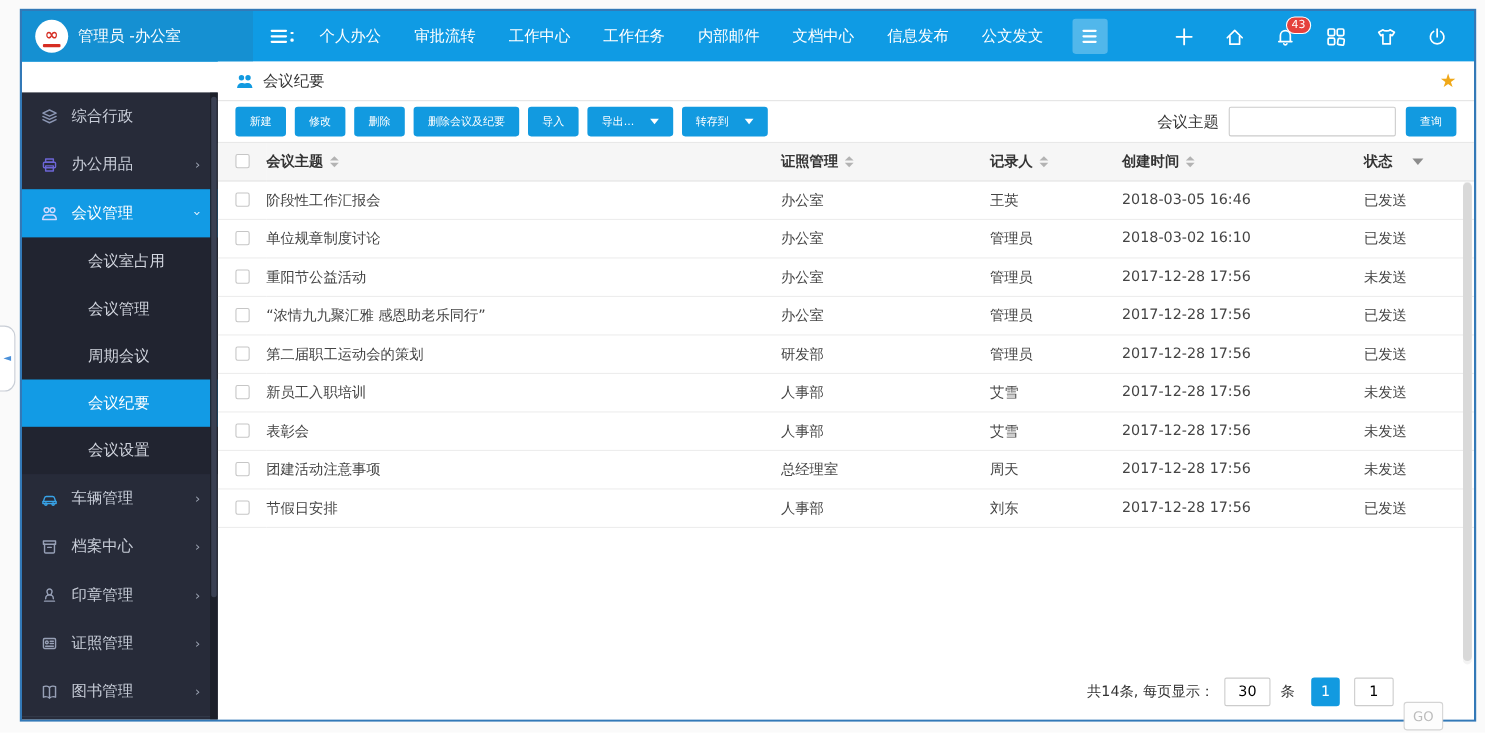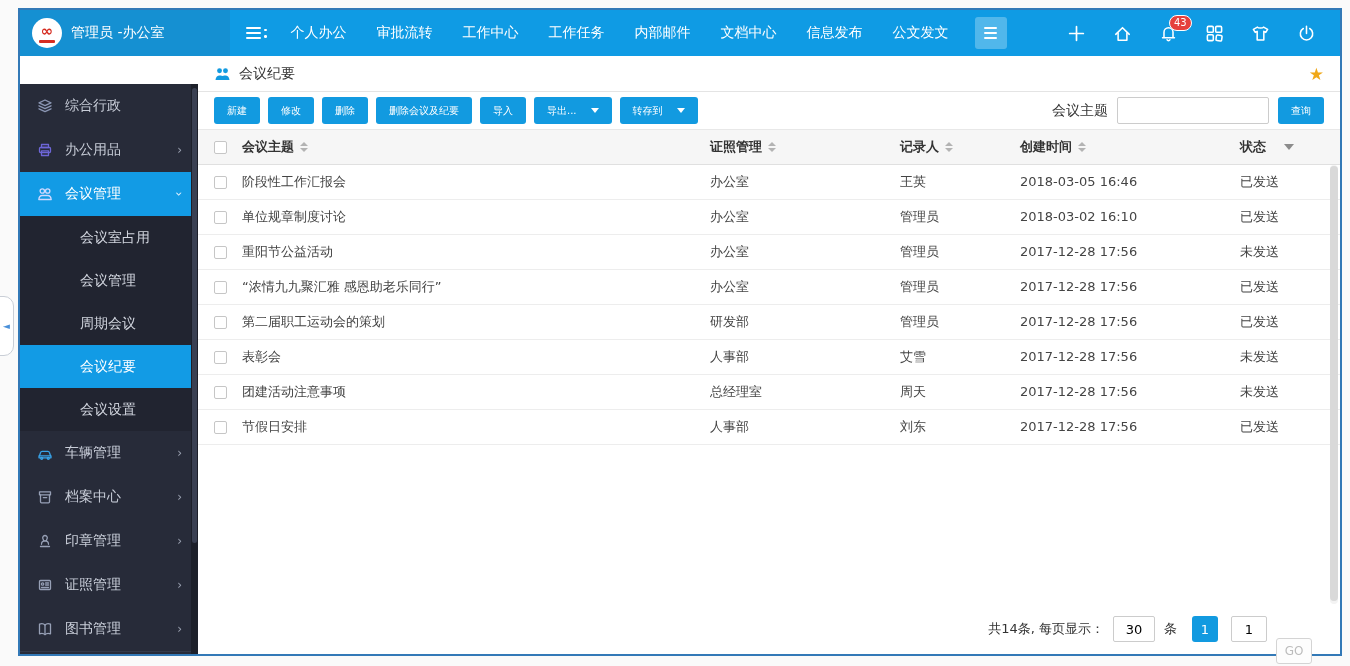--- a/index.html
+++ b/index.html
@@ -419,20 +419,28 @@
                 <tr>
                   <td class="cb-cell"><span class="cb"></span></td>
                   <td>第二届职工运动会的策划</td>
                   <td>研发部</td>
                   <td>管理员</td>
                   <td>2017-12-28 17:56</td>
                   <td>已发送</td>
                 </tr>
                 <tr>
                   <td class="cb-cell"><span class="cb"></span></td>
+                  <td>新员工入职培训</td>
+                  <td>人事部</td>
+                  <td>艾雪</td>
+                  <td>2017-12-28 17:56</td>
+                  <td>未发送</td>
+                </tr>
+                <tr>
+                  <td class="cb-cell"><span class="cb"></span></td>
                   <td>表彰会</td>
                   <td>人事部</td>
                   <td>艾雪</td>
                   <td>2017-12-28 17:56</td>
                   <td>未发送</td>
                 </tr>
                 <tr>
                   <td class="cb-cell"><span class="cb"></span></td>
                   <td>团建活动注意事项</td>
                   <td>总经理室</td>

